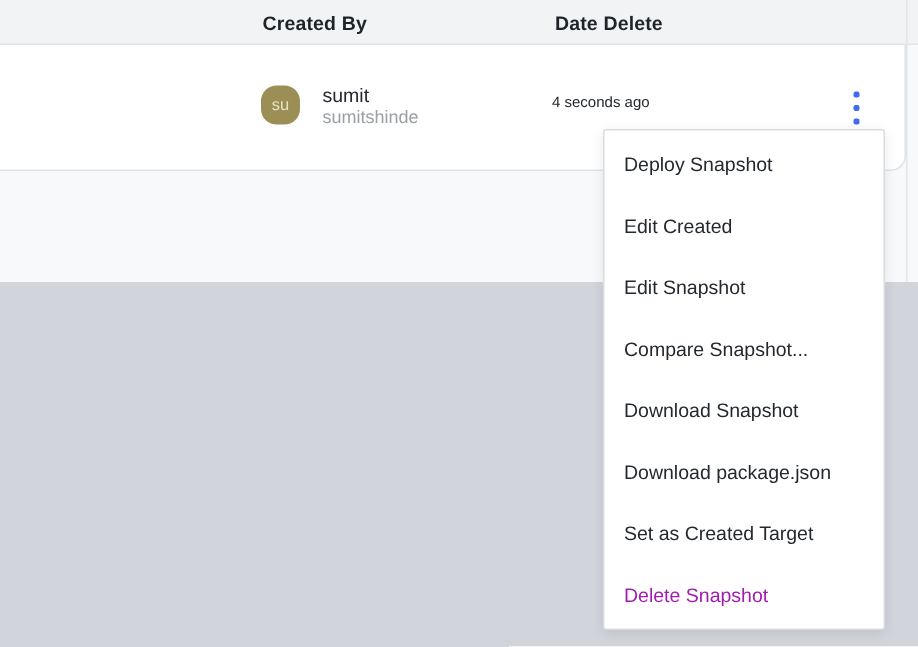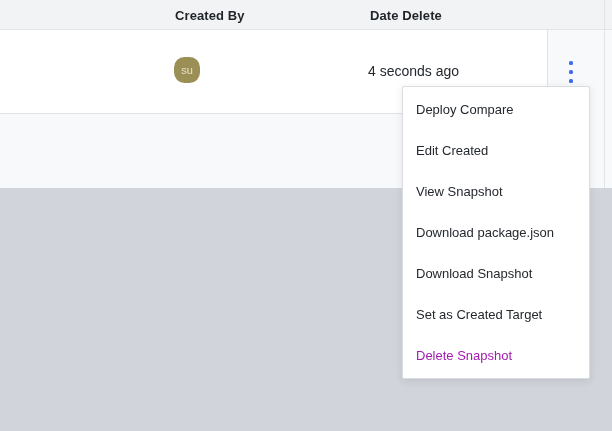--- a/index.html
+++ b/index.html
@@ -34,21 +34,21 @@
     font-weight: 700;
     color: #1f2428;
     letter-spacing: 0.1px;
   }
   .col-created-by { left: 175px; }
   .col-date-created { left: 370px; }
   
   .row-card {
     position: absolute;
     left: 0; top: 30px;
-    width: 548px; height: 84px;
+    width: 604px; height: 84px;
     background: #ffffff;
     border-bottom: 1px solid #dfe2e6;
     border-right: 1px solid #dfe2e6;
     border-radius: 0 0 10px 0;
   }
   
   .panel-right-border {
     position: absolute;
     left: 604px; top: 0;
     width: 1px; height: 188px;
@@ -73,21 +73,21 @@
     line-height: 15px;
   }
   .user-username {
     font-size: 12px;
     color: #9aa0a6;
     line-height: 15px;
   }
   .date-created {
     position: absolute;
     left: 368px; top: 33px;
-    font-size: 14px;
+    font-size: 10px;
     color: #24292f;
   }
   .kebab {
     position: absolute;
     left: 561px; top: 22px;
     width: 20px; height: 40px;
     display: flex;
     flex-direction: column;
     align-items: center;
     justify-content: center;
@@ -131,33 +131,38 @@
 
   <div class="header-bar">
     <span class="col-label col-created-by">Created By</span>
     <span class="col-label col-date-created">Date Delete</span>
   </div>
 
   <div class="row-card">
     <div class="avatar">
       <span>su</span>
     </div>
+    <div class="user-block">
+      <div class="user-name">sumit</div>
+      <div class="user-username">sumitshinde</div>
+    </div>
     <div class="date-created">4 seconds ago</div>
     <div class="kebab">
       <span class="dot"></span>
       <span class="dot"></span>
       <span class="dot"></span>
     </div>
   </div>
 
   <div class="panel-right-border"></div>
 
   <div class="context-menu">
-    <div class="menu-item">Deploy Compare</div>
+    <div class="menu-item">Deploy Snapshot</div>
     <div class="menu-item">Edit Created</div>
-    <div class="menu-item">View Snapshot</div>
+    <div class="menu-item">Edit Snapshot</div>
+    <div class="menu-item">Compare Snapshot...</div>
+    <div class="menu-item">Download Snapshot</div>
     <div class="menu-item">Download package.json</div>
-    <div class="menu-item">Download Snapshot</div>
     <div class="menu-item">Set as Created Target</div>
     <div class="menu-item danger">Delete Snapshot</div>
   </div>
 
 </div>
 
 </body></html>

